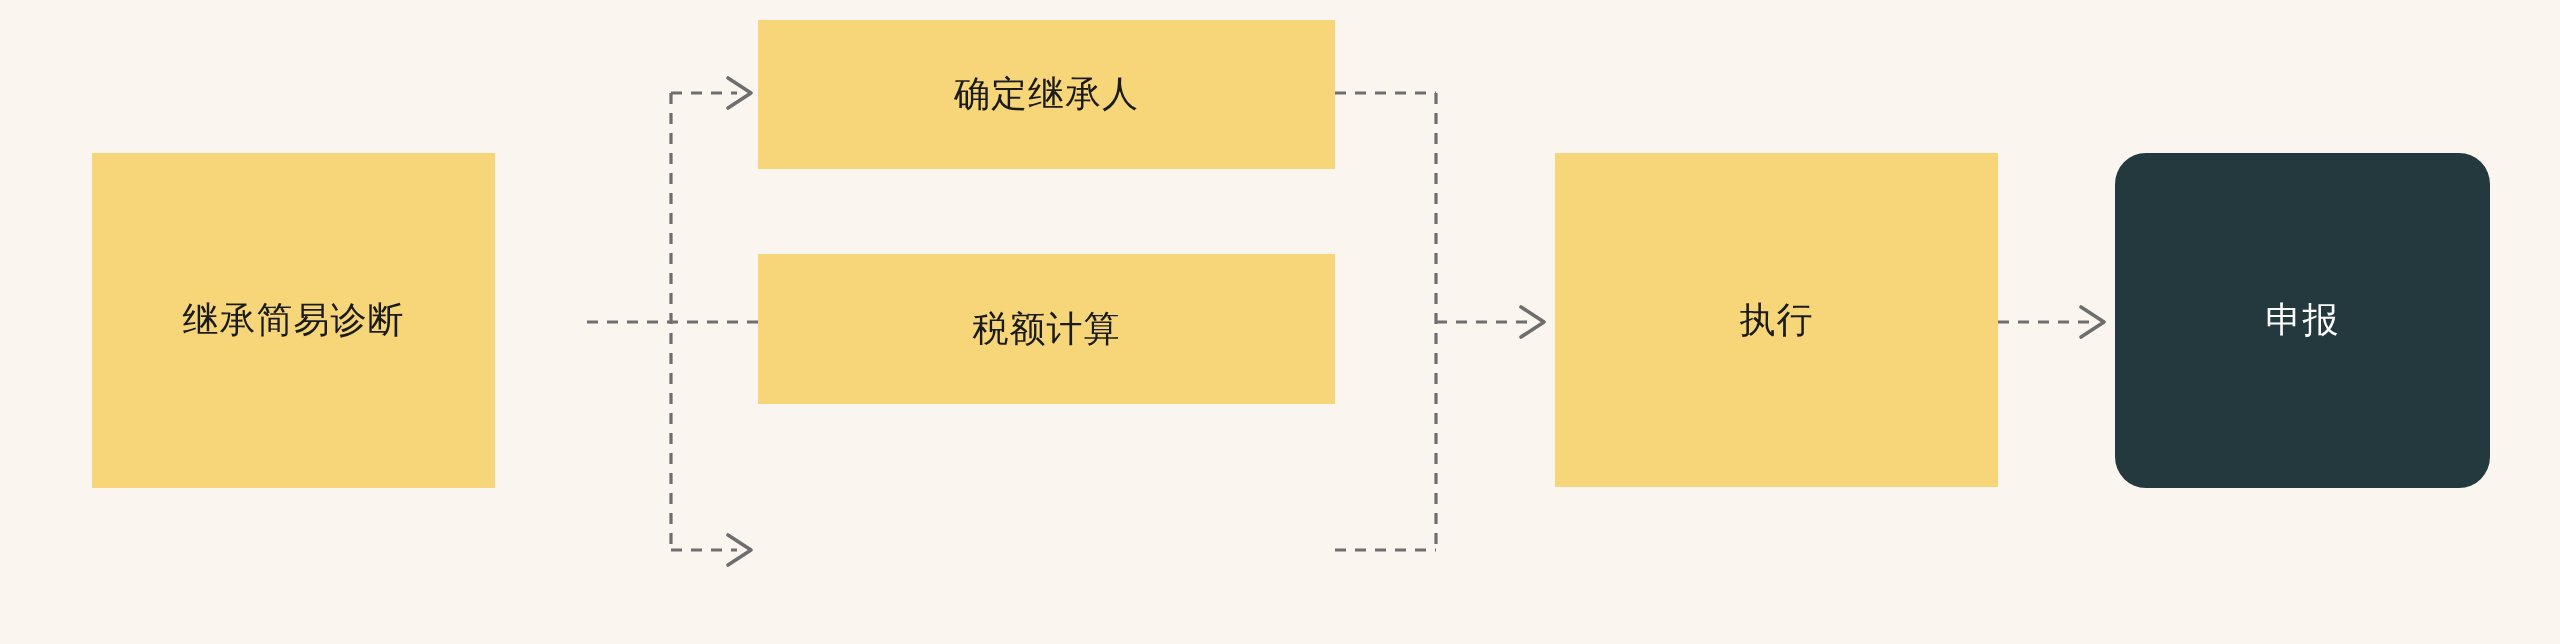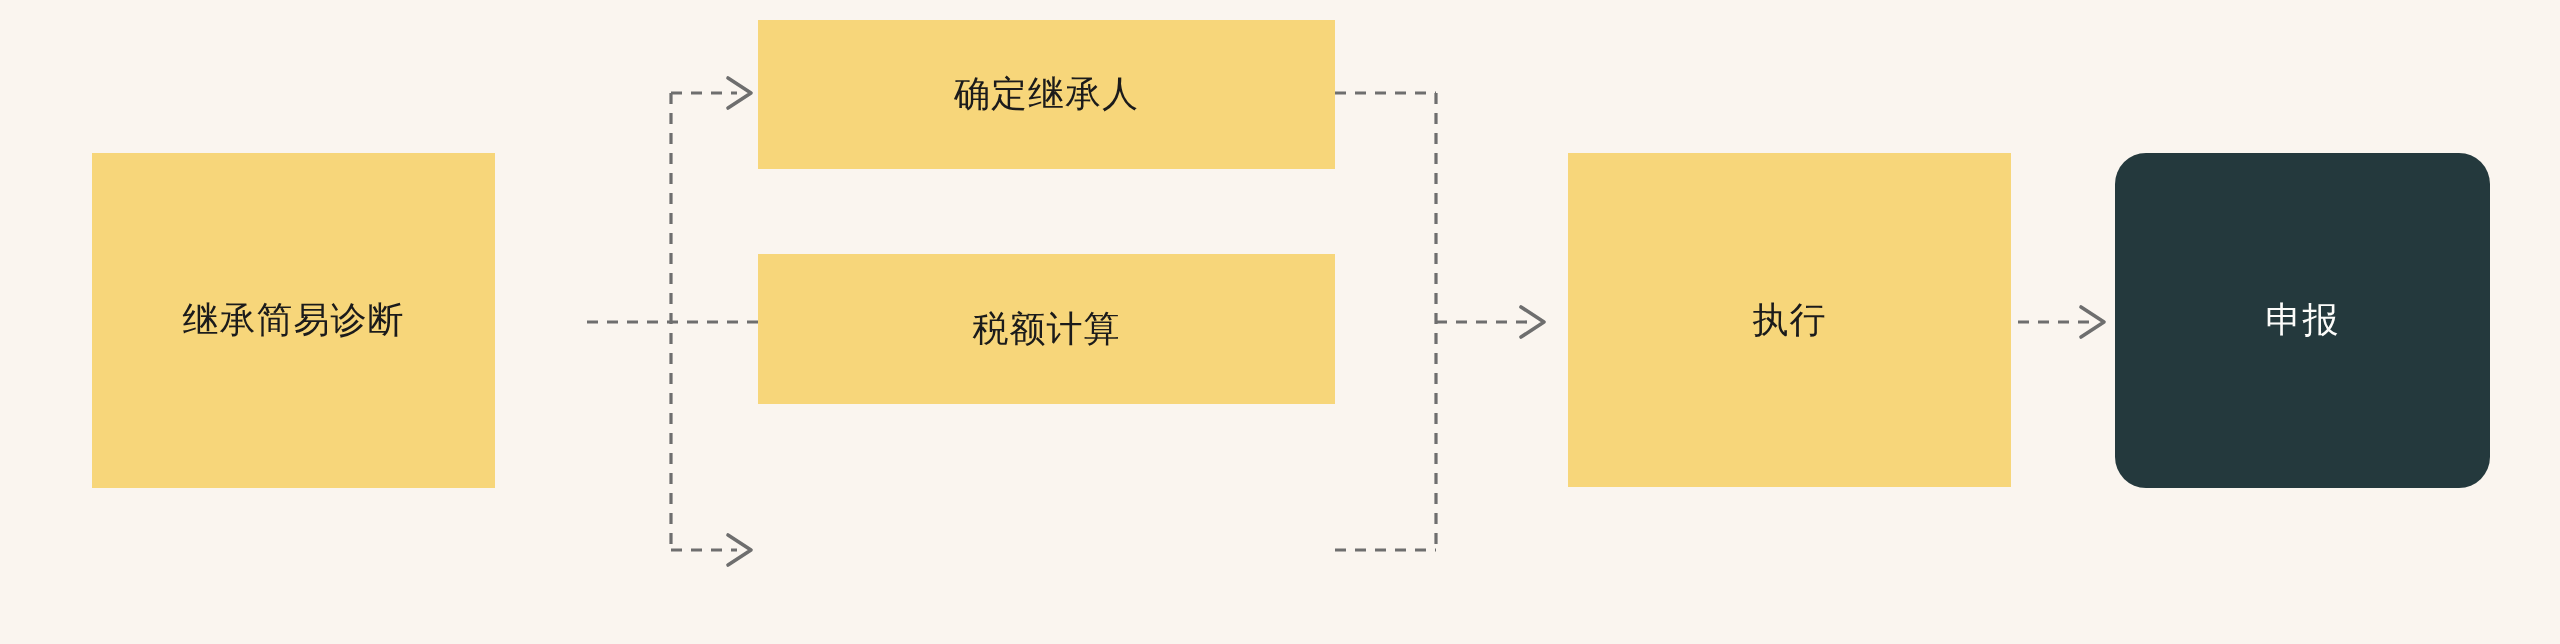--- a/index.html
+++ b/index.html
@@ -86,21 +86,21 @@
 
   <div class="node" style="left:758px;top:20px;width:577px;height:149px;">
     <span>确定继承人</span>
   </div>
 
   <div class="node" style="left:758px;top:248px;width:577px;height:150px;margin-top:6px;">
     <span>税额计算</span>
   </div>
 
 
-  <div class="node" style="left:1555px;top:153px;width:443px;height:334px;margin-left:13px;">
+  <div class="node" style="left:1555px;top:153px;width:443px;height:334px;">
     <span>执行</span>
   </div>
 
   <div class="node dark" style="left:2115px;top:153px;width:375px;height:335px;">
     <span>申报</span>
   </div>
 
 </div>
 
 </body></html>

